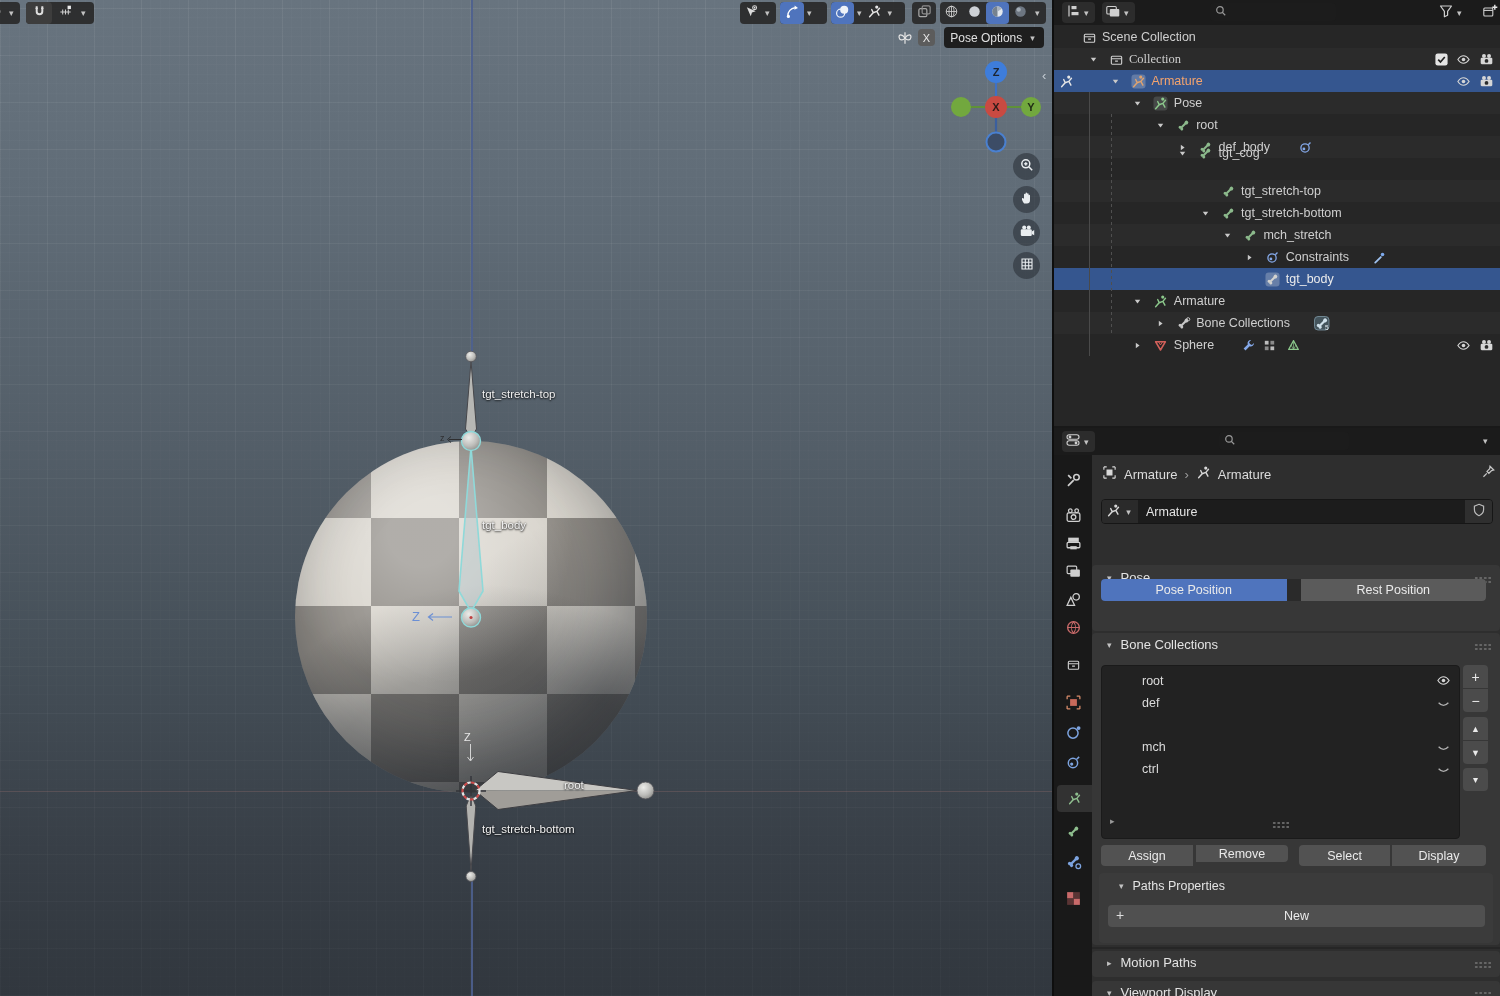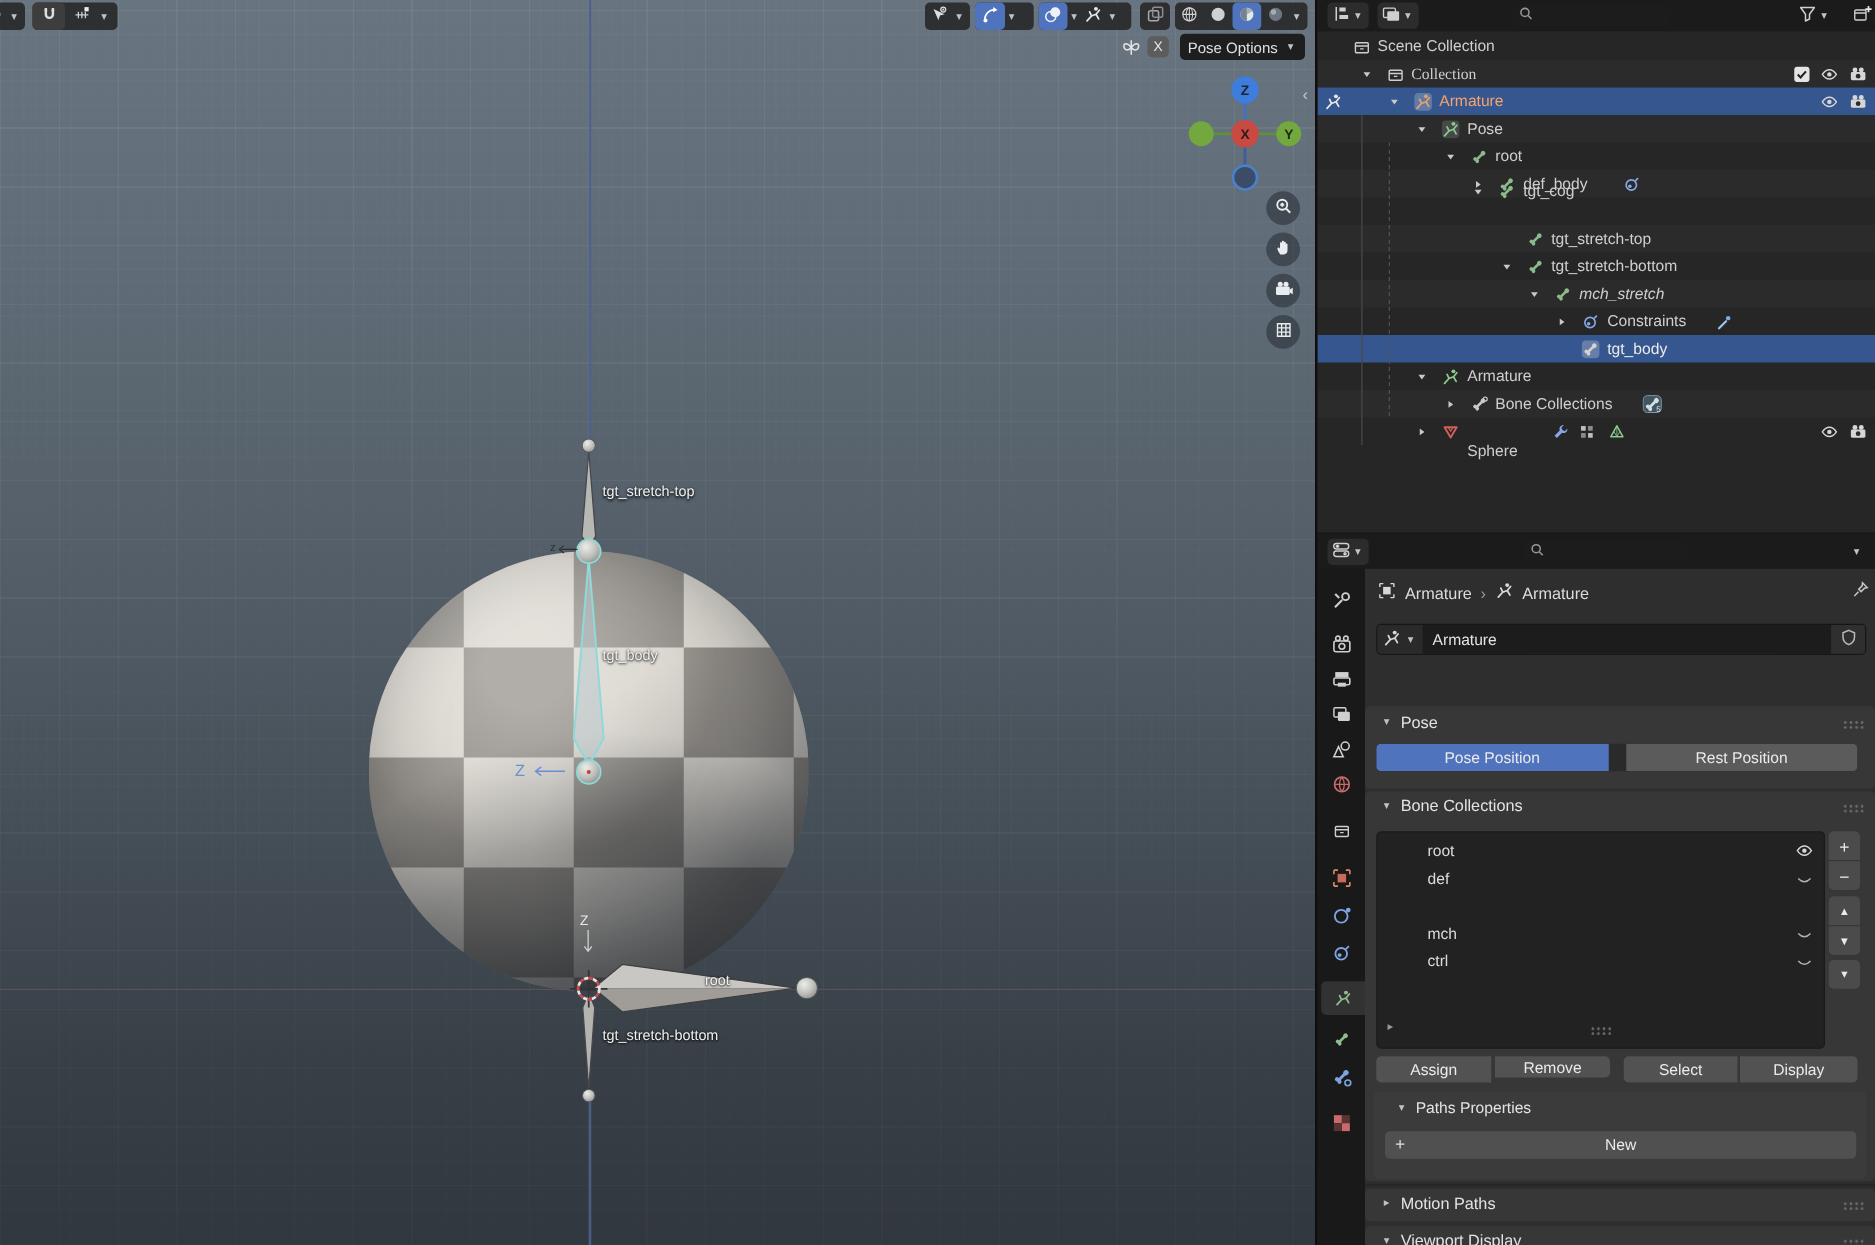--- a/index.html
+++ b/index.html
@@ -493,21 +493,21 @@
               <g transform="rotate(45 8 8)">
                 <rect x="6.9" y="4" width="2.2" height="7.5" fill="#8cba8c"></rect>
                 <circle cx="8" cy="3.6" r="2" fill="#8cba8c"></circle>
                 <circle cx="6.7" cy="11.9" r="1.6" fill="#8cba8c"></circle>
                 <circle cx="9.3" cy="11.9" r="1.6" fill="#8cba8c"></circle>
               </g>
             </svg>
           </span>
           <span class="ol-text" style="left: 187px; color: rgb(207, 207, 207);">tgt_stretch-bottom</span>
         </div>
-        <div class="ol-row alt" style="top: 224px; font-style: italic;">
+        <div class="ol-row alt" style="top: 224px;">
           <span class="ol-cell" style="left: 165.4px;">
             <svg width="11" height="11" viewBox="0 0 16 16" fill="none">
               <path d="M4 5.5h8L8 11z" fill="#c9c9c9"></path>
             </svg>
           </span>
           <span class="ol-cell" style="left: 188.4px;">
             <svg width="15" height="15" viewBox="0 0 16 16" fill="none">
               <g transform="rotate(45 8 8)">
                 <rect x="6.9" y="4" width="2.2" height="7.5" fill="#8cba8c"></rect>
                 <circle cx="8" cy="3.6" r="2" fill="#8cba8c"></circle>
@@ -603,21 +603,21 @@
             <svg width="11" height="11" viewBox="0 0 16 16" fill="none">
               <path d="M5.5 4v8l5.5-4z" fill="#c9c9c9"></path>
             </svg>
           </span>
           <span class="ol-cell" style="left: 98.8px;">
             <svg width="15" height="15" viewBox="0 0 16 16" fill="none">
               <path d="M2.8 4h10.4L8 12.8z" stroke="#d2605a" stroke-width="1.6" stroke-linejoin="round"></path>
               <path d="M5.8 4L8 7.4 10.2 4" stroke="#d2605a" stroke-width="1"></path>
             </svg>
           </span>
-          <span class="ol-text" style="left: 119.8px; color: rgb(207, 207, 207); margin-top: 16px;">Sphere</span>
+          <span class="ol-text" style="left: 119.8px; color: rgb(207, 207, 207);">Sphere</span>
           <span class="ol-cell" style="left: 186px;">
             <svg width="15" height="15" viewBox="0 0 16 16" fill="none">
               <path d="M10.8 2.2a3.4 3.4 0 0 0-3.6 4.6L2.8 11.2l2 2 4.4-4.4a3.4 3.4 0 0 0 4.6-3.6L11.6 7.4l-2-1-1-2z" fill="#84a8e8"></path>
             </svg>
           </span>
           <span class="ol-cell" style="left: 207px;">
             <svg width="15" height="15" viewBox="0 0 16 16" fill="none">
               <rect x="3" y="3" width="4" height="4" fill="#bdbdbd"></rect>
               <rect x="9" y="3" width="4" height="4" fill="#8a8a8a"></rect>
               <rect x="3" y="9" width="4" height="4" fill="#8a8a8a"></rect>
@@ -806,21 +806,21 @@
               </svg></span>
           </div>
       </div>
 
       <div class="band" style="top:110px;height:66px;border-radius:4px"></div>
       <div class="phead" style="left:12px;top:115px">
         <span class="caret">▾</span>
         <span>Pose</span>
       </div>
       <div class="grip" style="left:382px;top:121px"></div>
-      <div class="seg2" style="left:9px;top:140px;width:385px;height:22px;gap:14px;background:#2a2a2a">
+      <div class="seg2" style="left:9px;top:124px;width:385px;height:22px;gap:14px;background:#2a2a2a">
         <div style="background:#4f74bd">Pose Position</div>
         <div style="background:#5b5b5b">Rest Position</div>
       </div>
 
       <div class="band" style="top:178px;height:312px;border-radius:4px"></div>
       <div class="phead" style="left:12px;top:182px">
         <span class="caret">▾</span>
         <span>Bone Collections</span>
       </div>
       <div class="grip" style="left:382px;top:188px"></div>

